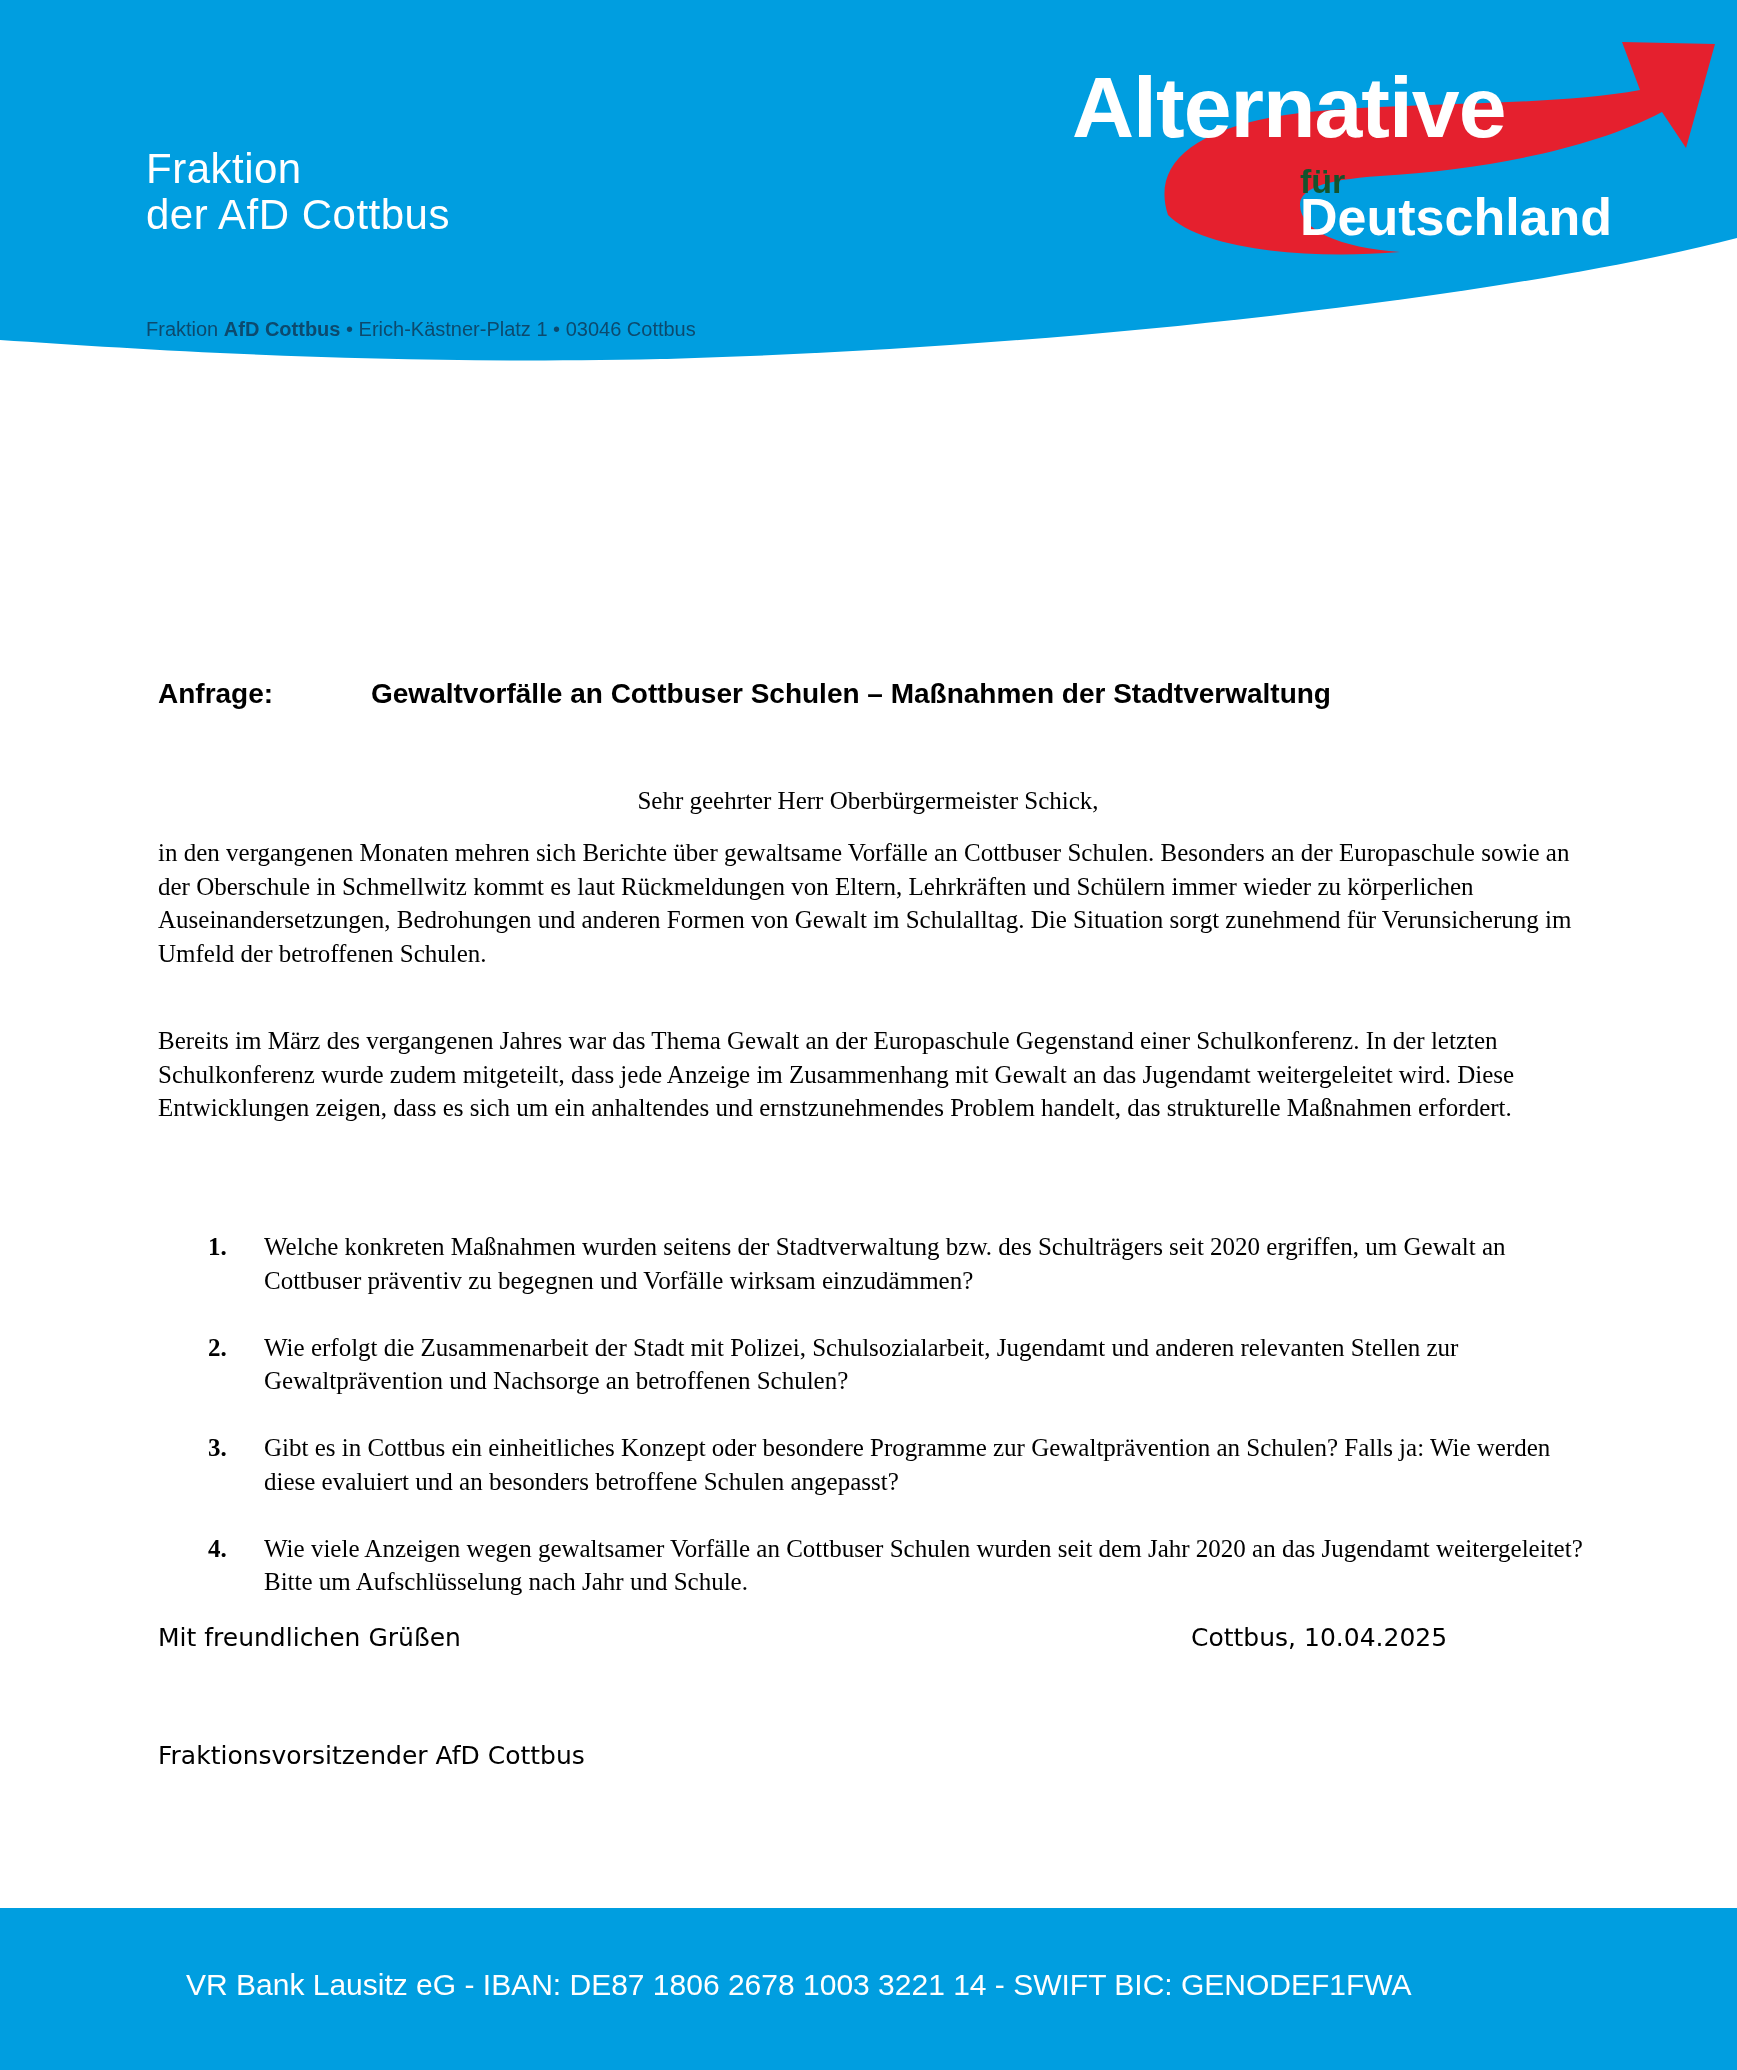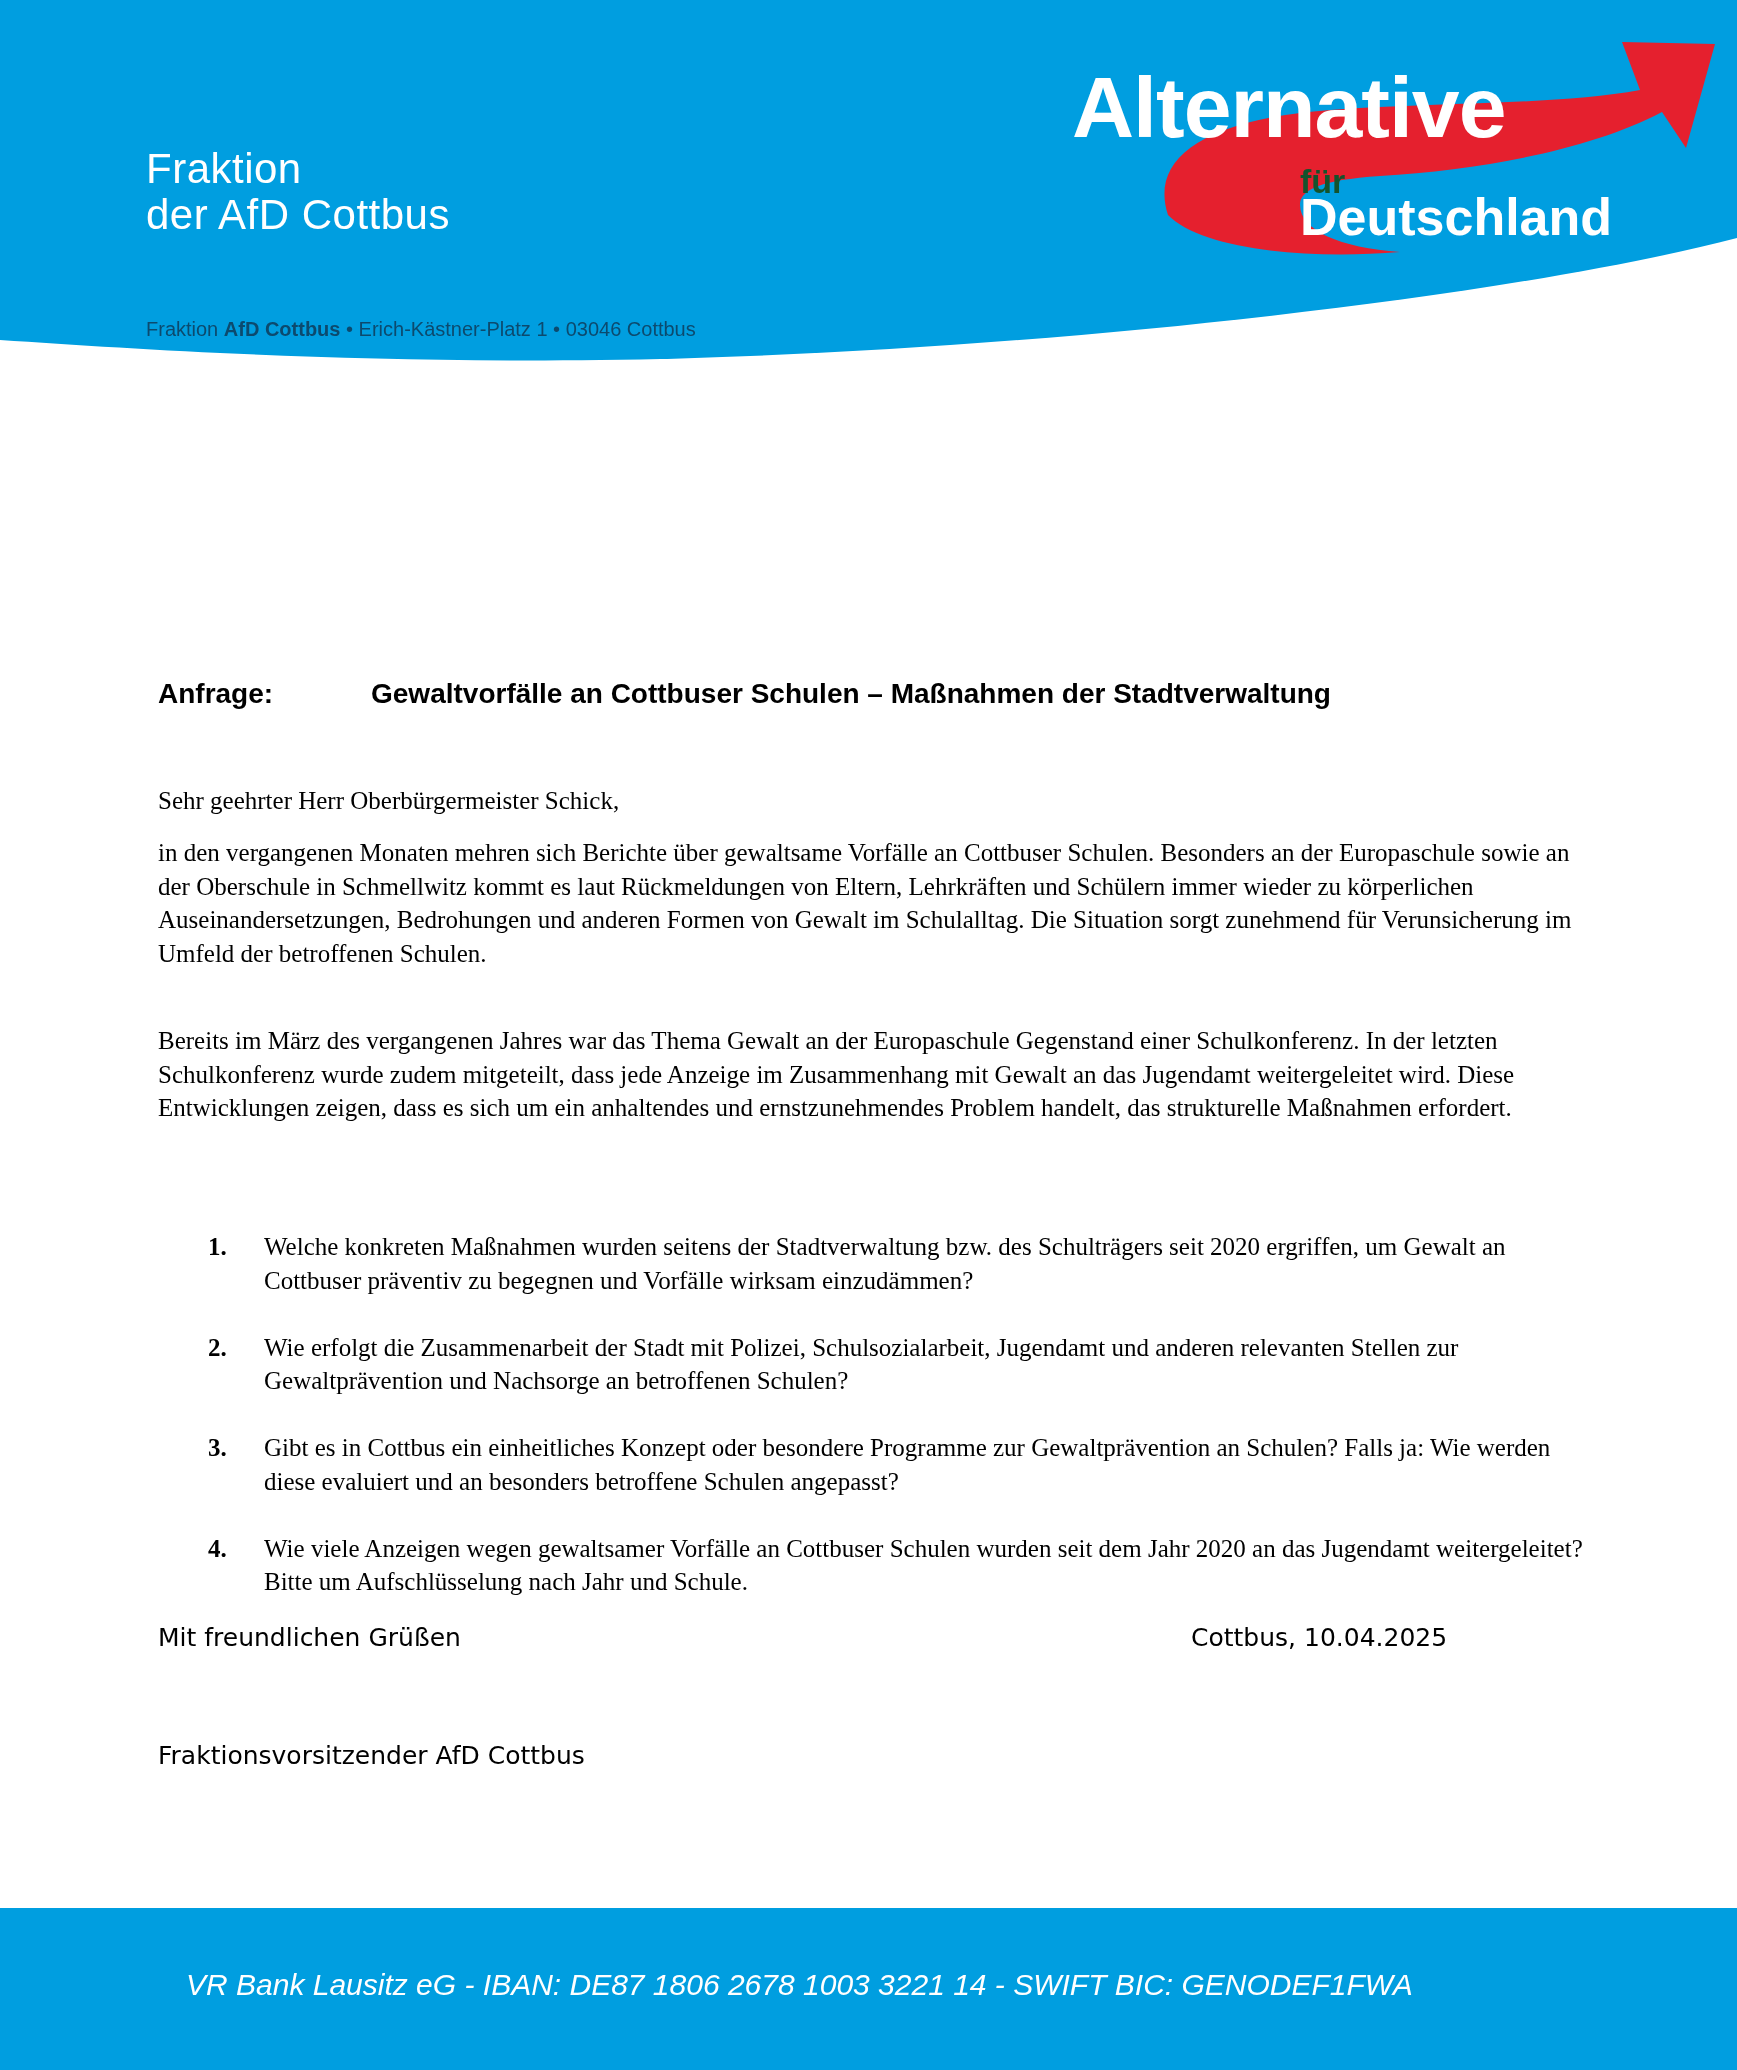--- a/index.html
+++ b/index.html
@@ -48,21 +48,21 @@
   .subject {
     position: absolute; left: 158px; top: 678px;
     font-family: "Liberation Sans", sans-serif; font-weight: bold;
     font-size: 28px; white-space: nowrap;
   }
   .subject .label { display: inline-block; width: 213px; }
   .body-text {
     position: absolute; left: 158px; width: 1420px;
     font-size: 25px; line-height: 33.5px;
   }
-  .salutation { top: 784px; }
+  .salutation { top: 784px; text-align: center; }
   .para1 { top: 836px; }
   .para2 { top: 1024px; }
   .questions {
     position: absolute; left: 208px; top: 1230px; width: 1380px;
     font-size: 25px; line-height: 33.5px;
   }
   .q { position: relative; padding-left: 56px; margin-bottom: 33.5px; }
   .q .num { position: absolute; left: 0; top: 0; font-weight: bold; }
   .closing {
     position: absolute; top: 1621px;
@@ -71,21 +71,20 @@
   }
   .closing.left { left: 158px; }
   .closing.right { left: 1191px; }
   .signature {
     position: absolute; left: 158px; top: 1738px;
     font-family: "DejaVu Sans", sans-serif; font-size: 25px; line-height: 36px;
   }
   .footer {
     position: absolute; left: 0; top: 1908px; width: 1737px; height: 162px;
     background: #009ee0;
-    font-style: italic;
   }
   .footer-text {
     position: absolute; left: 186px; top: 60px;
     font-family: "Liberation Sans", sans-serif;
     font-size: 30px; color: #ffffff; white-space: nowrap;
   }
 </style>
 </head>
 <body>
 

